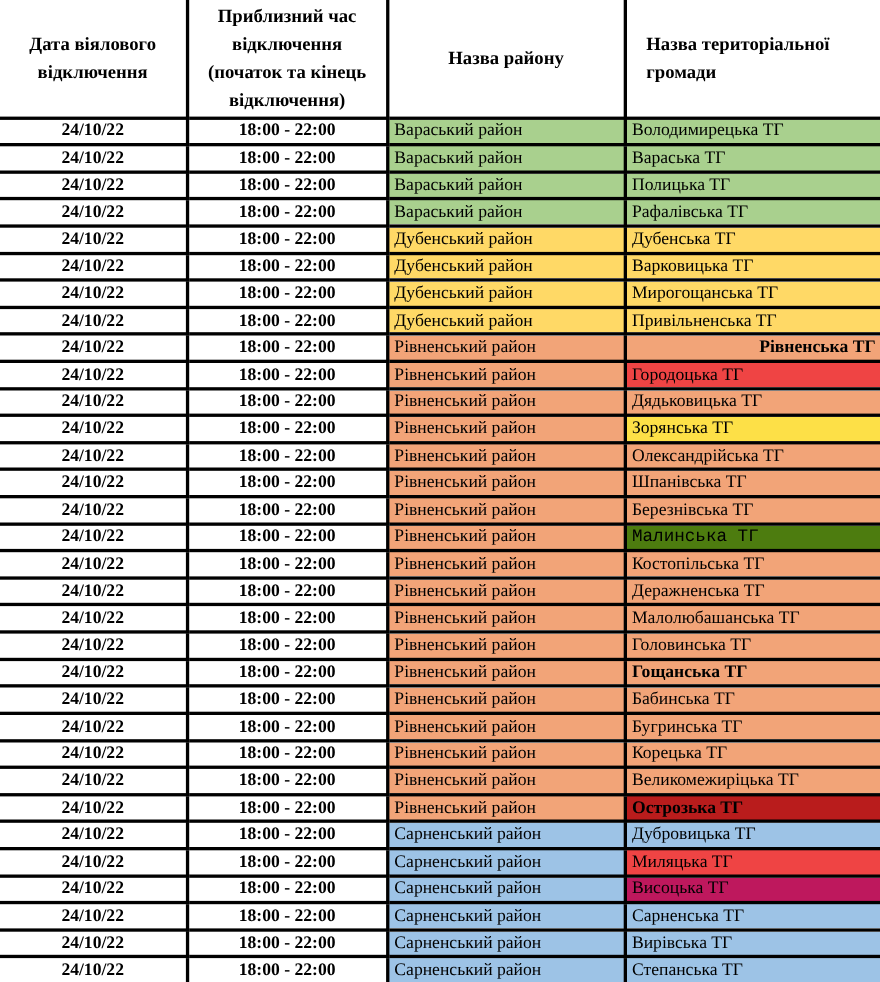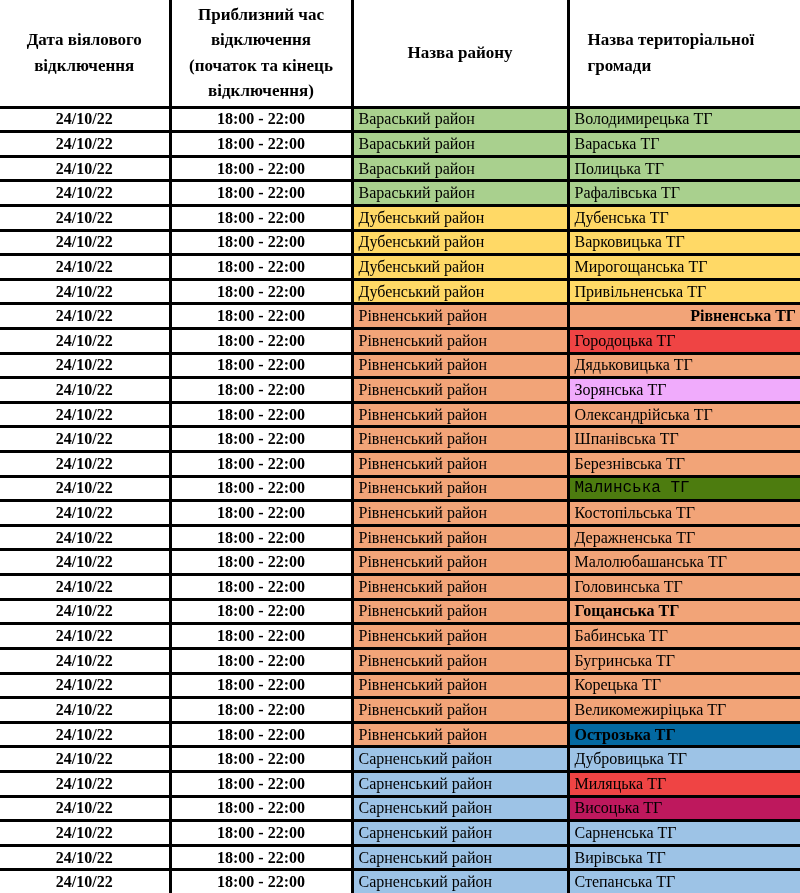--- a/index.html
+++ b/index.html
@@ -152,21 +152,21 @@
     <td class="c-date">24/10/22</td>
     <td class="c-time">18:00 - 22:00</td>
     <td class="c-district" style="background: rgb(242, 164, 120);">Рівненський район</td>
     <td class="c-community" style="background: rgb(242, 164, 120);">Дядьковицька ТГ</td>
   </tr>
 
   <tr>
     <td class="c-date">24/10/22</td>
     <td class="c-time">18:00 - 22:00</td>
     <td class="c-district" style="background: rgb(242, 164, 120);">Рівненський район</td>
-    <td class="c-community" style="background: #f0abfc;">Зорянська ТГ</td>
+    <td class="c-community" style="background: #fde047;">Зорянська ТГ</td>
   </tr>
 
   <tr>
     <td class="c-date">24/10/22</td>
     <td class="c-time">18:00 - 22:00</td>
     <td class="c-district" style="background: rgb(242, 164, 120);">Рівненський район</td>
     <td class="c-community" style="background: rgb(242, 164, 120);">Олександрійська ТГ</td>
   </tr>
 
   <tr>
@@ -250,21 +250,21 @@
     <td class="c-date">24/10/22</td>
     <td class="c-time">18:00 - 22:00</td>
     <td class="c-district" style="background: rgb(242, 164, 120);">Рівненський район</td>
     <td class="c-community" style="background: rgb(242, 164, 120);">Великомежиріцька ТГ</td>
   </tr>
 
   <tr>
     <td class="c-date">24/10/22</td>
     <td class="c-time">18:00 - 22:00</td>
     <td class="c-district" style="background: rgb(242, 164, 120);">Рівненський район</td>
-    <td class="c-community bold" style="background: #0369a1; margin-top: 48px;">Острозька ТГ</td>
+    <td class="c-community bold" style="background: #b91c1c; margin-top: 48px;">Острозька ТГ</td>
   </tr>
 
   <tr>
     <td class="c-date">24/10/22</td>
     <td class="c-time">18:00 - 22:00</td>
     <td class="c-district" style="background: rgb(157, 195, 230);">Сарненський район</td>
     <td class="c-community" style="background: rgb(157, 195, 230);">Дубровицька ТГ</td>
   </tr>
 
   <tr>

